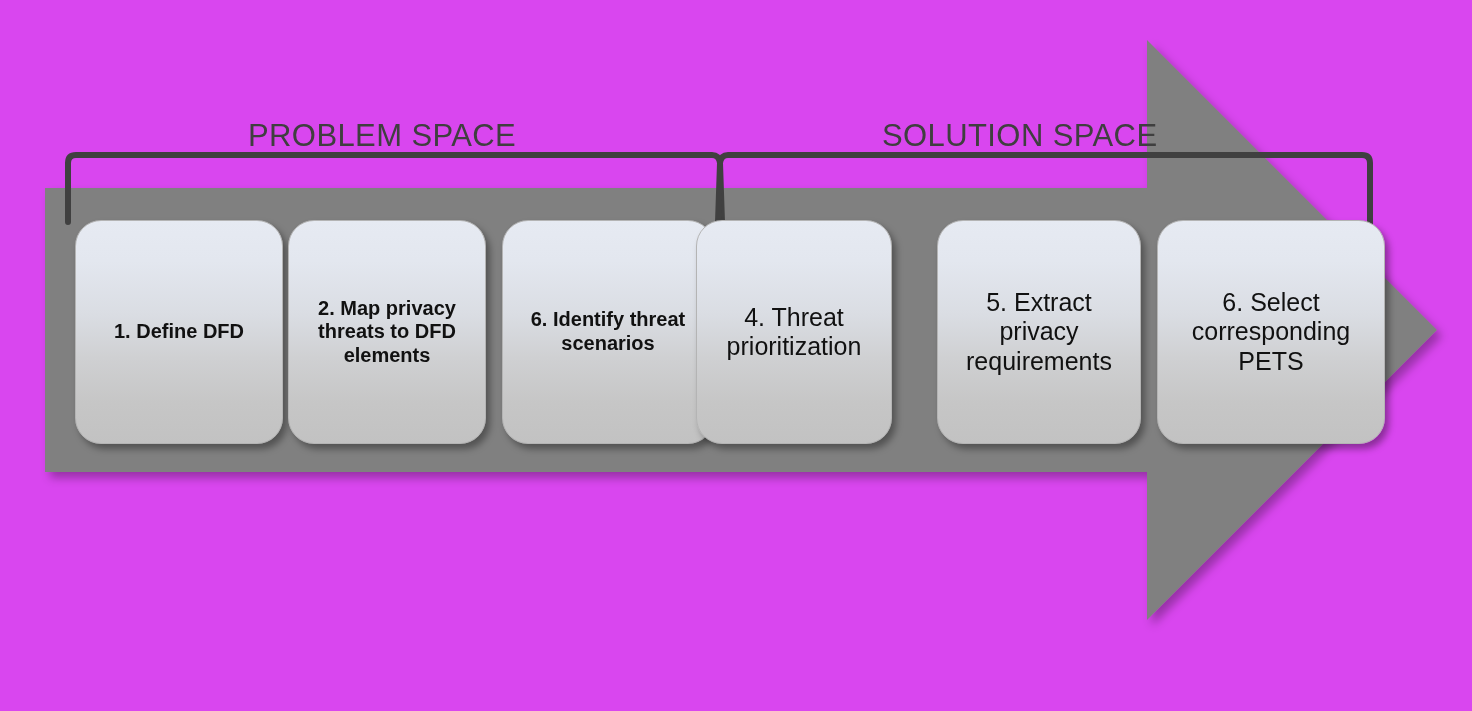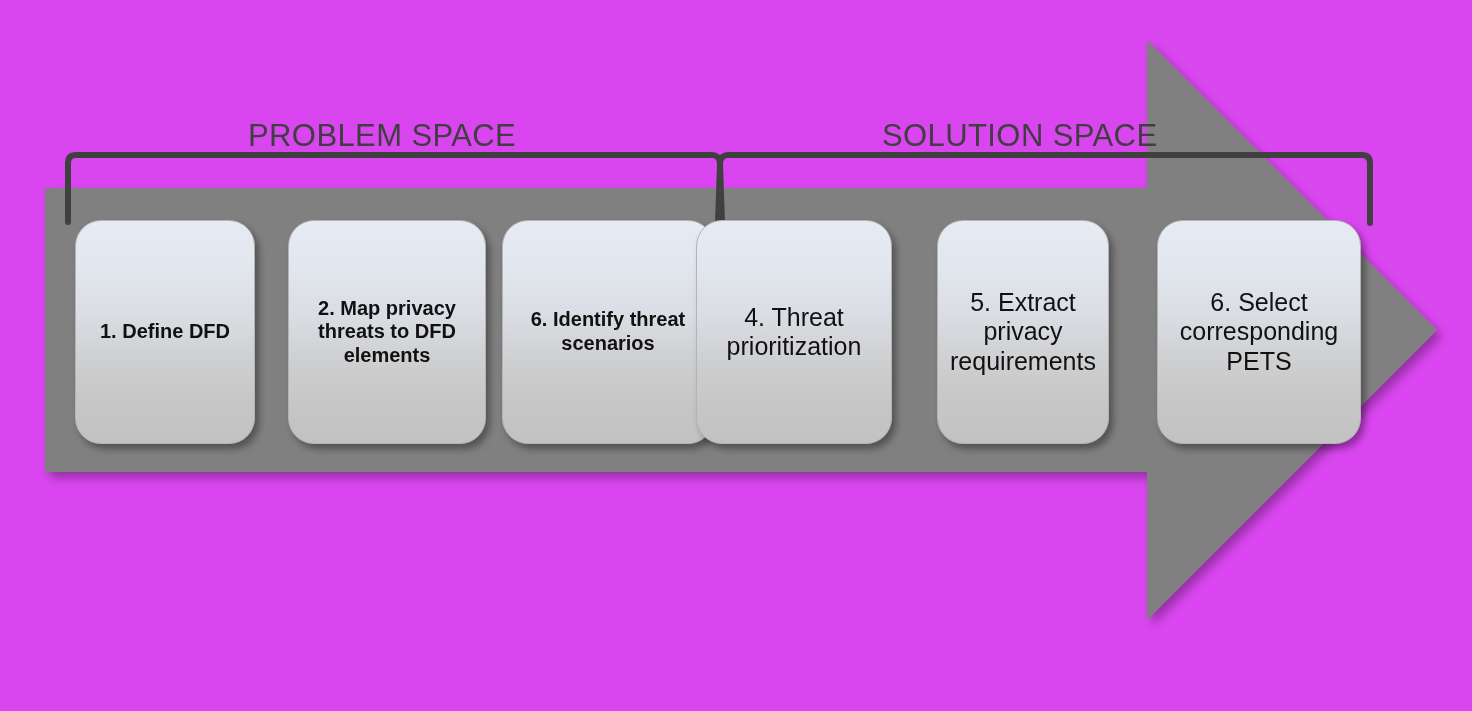--- a/index.html
+++ b/index.html
@@ -68,26 +68,26 @@
   }
   .step-box.bold .step-text {
     font-weight: 700;
     font-size: 20px;
   }
   .step-box.plain .step-text {
     font-weight: 400;
     font-size: 25px;
   }
 
-  #box-1 { left: 75px;   width: 180px; }
+  #box-1 { left: 75px;   width: 208px; }
   #box-2 { left: 288px;  width: 198px; }
   #box-3 { left: 502px;  width: 212px; }
   #box-4 { left: 696px;  width: 196px; }
-  #box-5 { left: 937px;  width: 172px; }
-  #box-6 { left: 1157px; width: 204px; }
+  #box-5 { left: 937px;  width: 204px; }
+  #box-6 { left: 1157px; width: 228px; }
 </style>
 </head>
 <body>
 
 <div id="canvas">
 
   <svg class="arrow-svg" viewBox="0 0 1472 711" aria-hidden="true">
     <defs>
       <filter id="arrowShadow" x="-10%" y="-10%" width="130%" height="130%">
         <feDropShadow dx="5" dy="6" stdDeviation="5" flood-color="#000000" flood-opacity="0.30"></feDropShadow>

